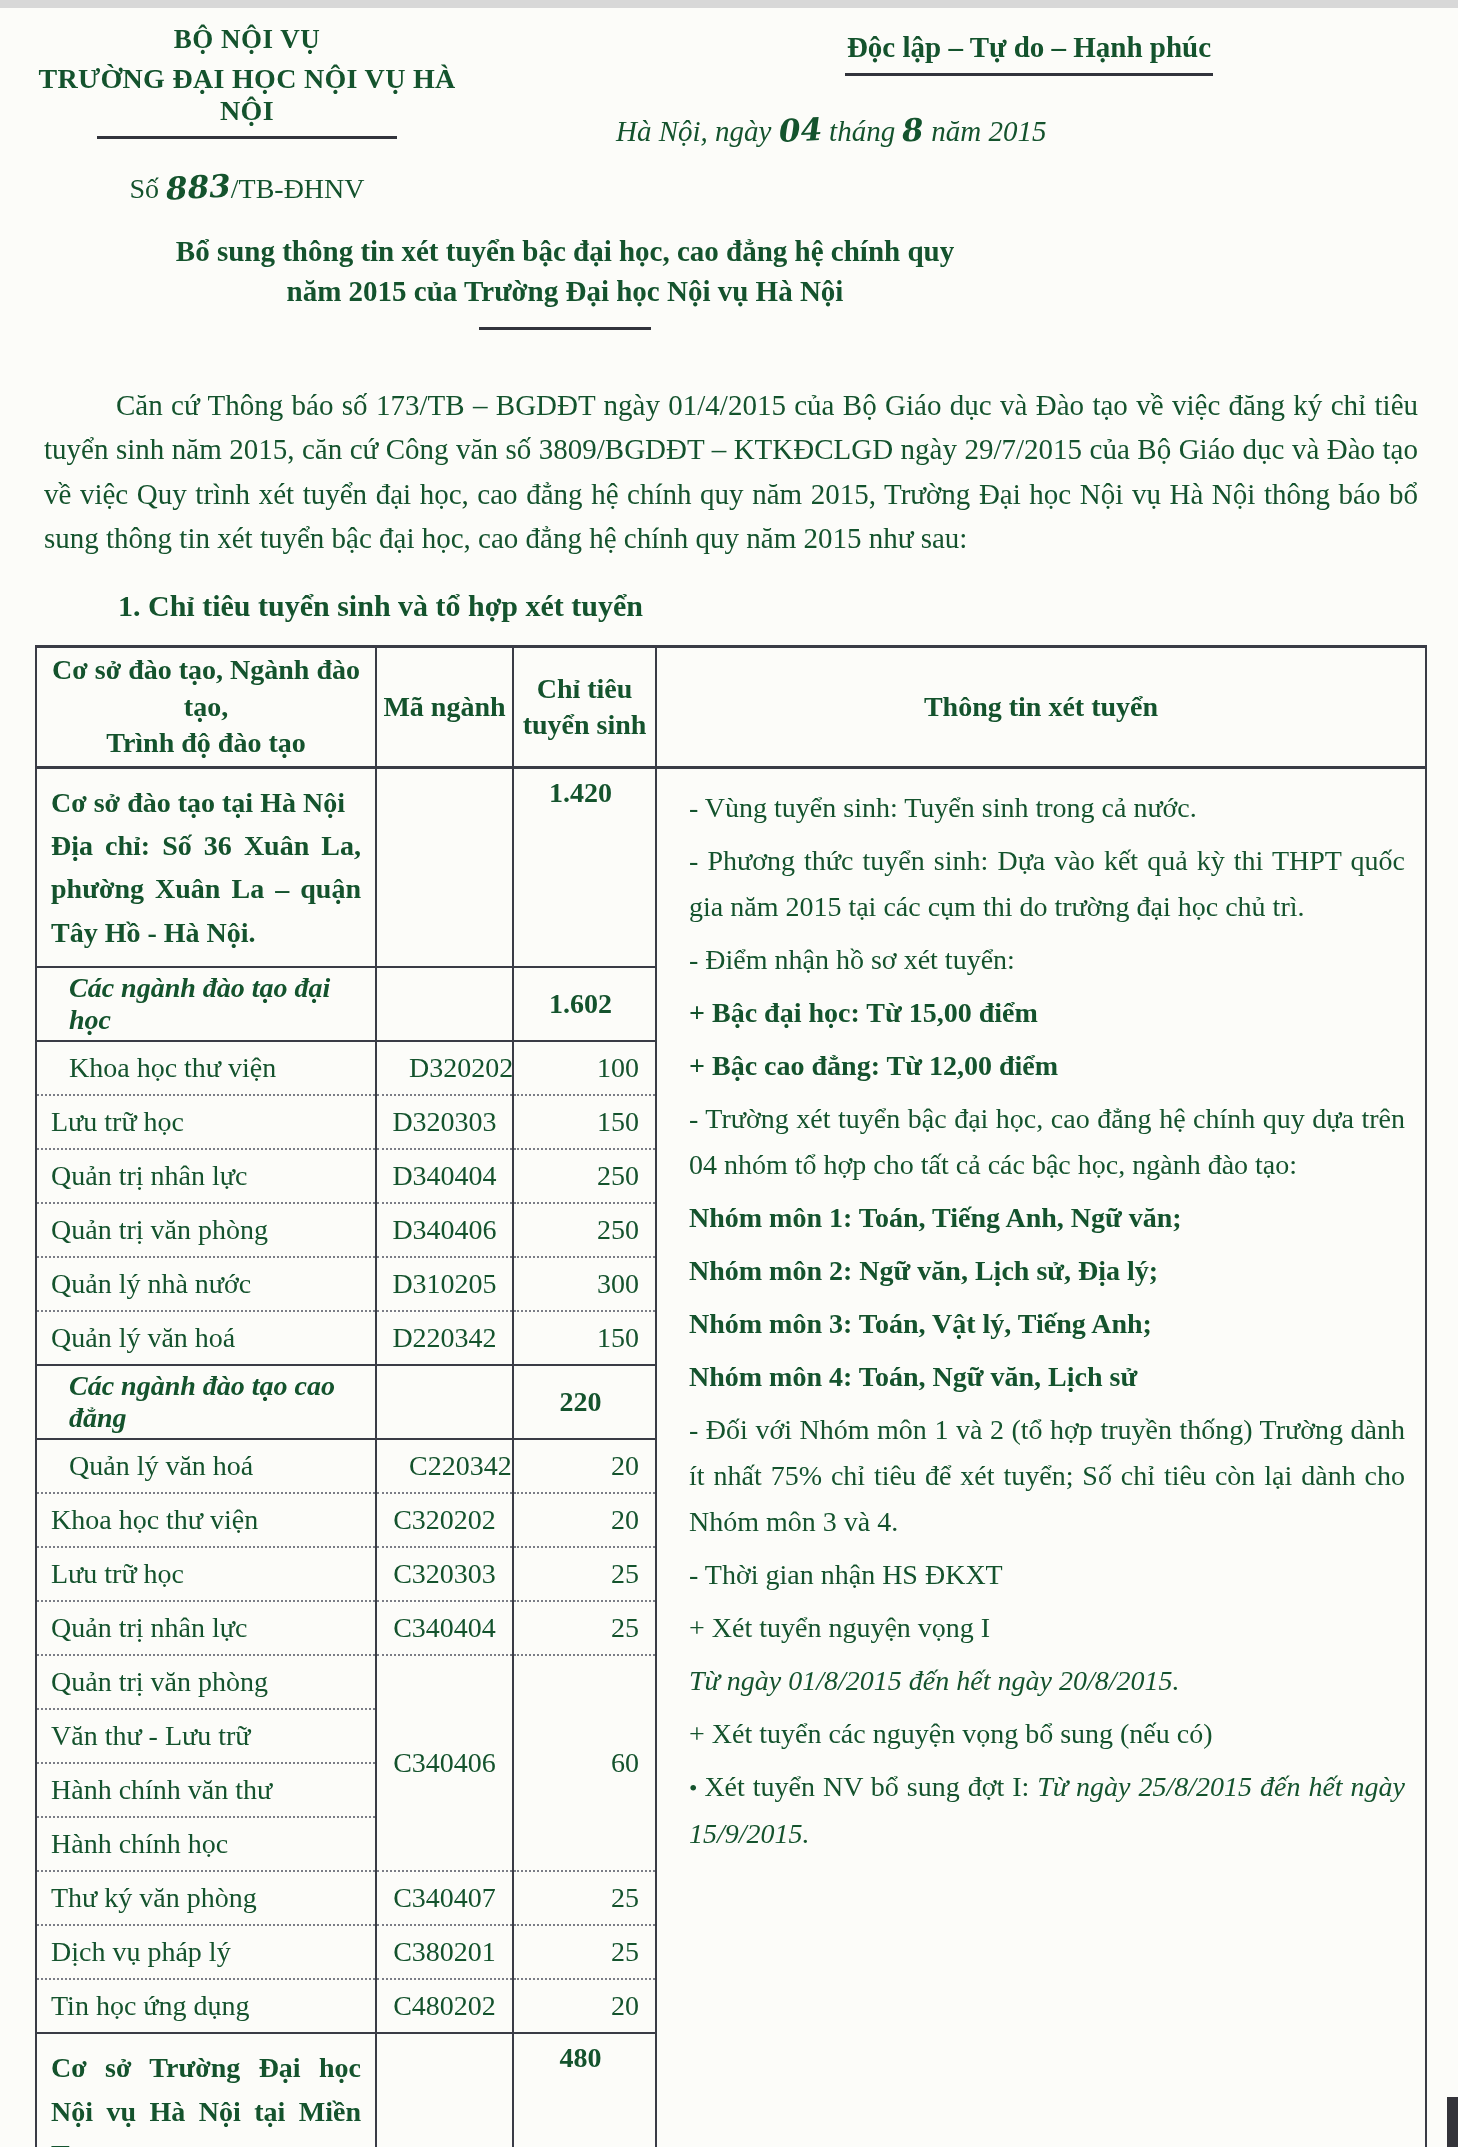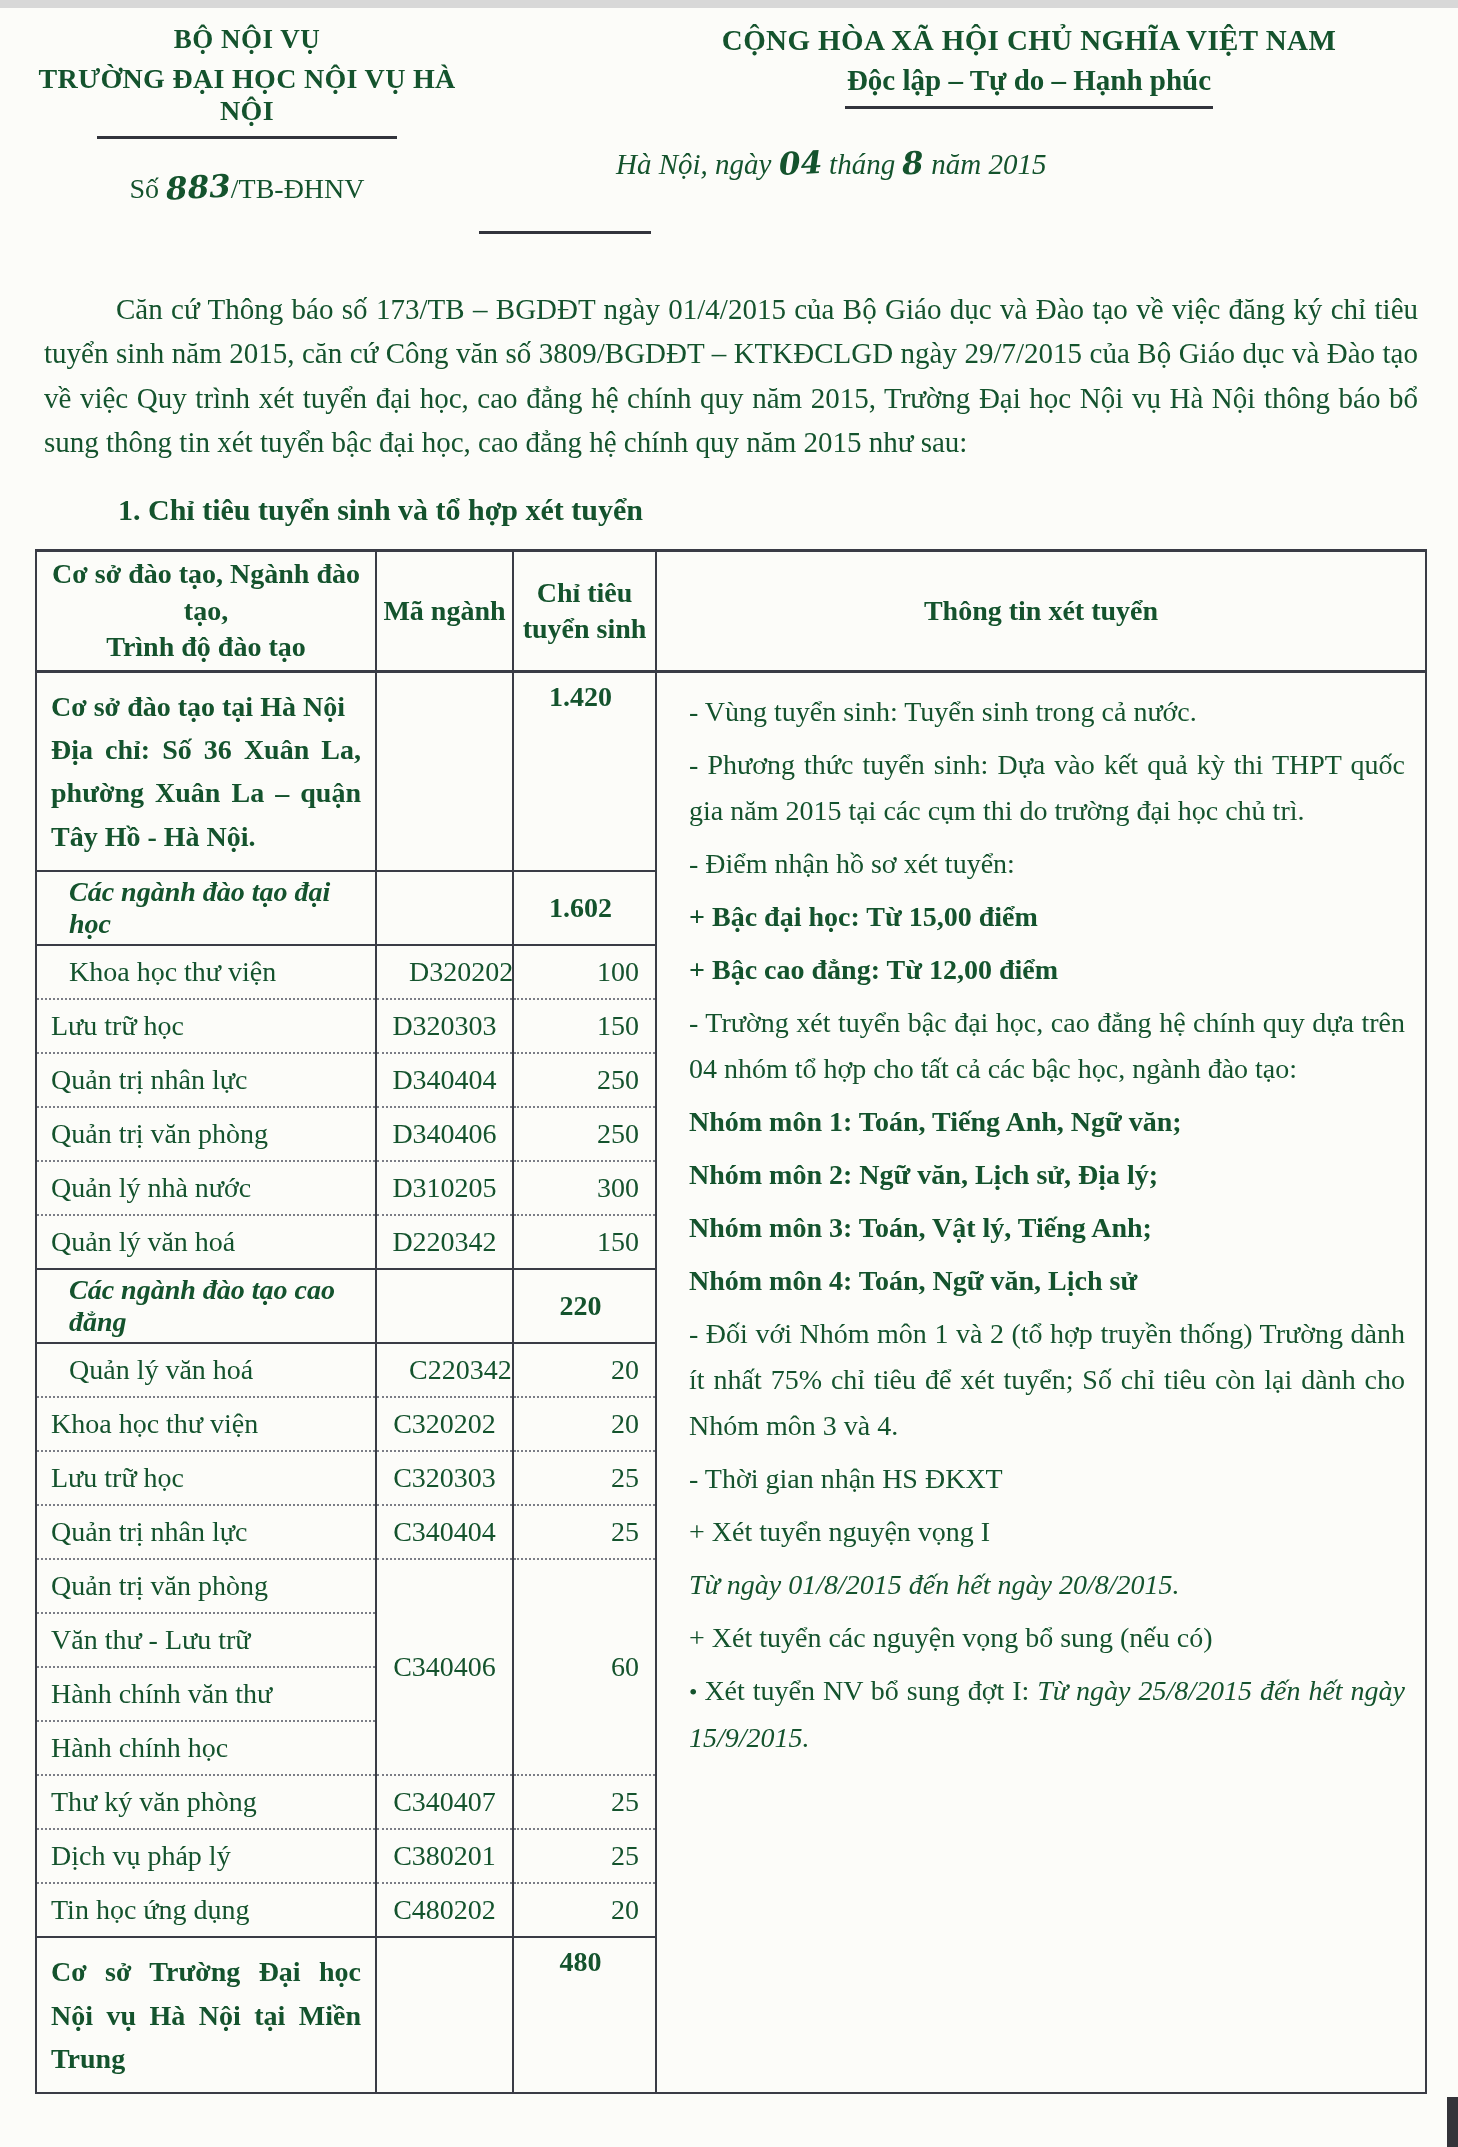--- a/index.html
+++ b/index.html
@@ -72,34 +72,37 @@
     <div class="h-left">
       <div class="ministry">BỘ NỘI VỤ</div>
       <div class="university">TRƯỜNG ĐẠI HỌC NỘI VỤ HÀ NỘI</div>
       <div class="rule rule-left"></div>
       <div class="doc-no">
         <span>Số</span>
         <span class="hand">883</span><span>/TB-ĐHNV</span>
       </div>
     </div>
     <div class="h-right">
-      <div class="nation">CỘNG HÒA XÃ HỘI CHỦ NGHĨA VIỆT NAM</div>
       <div class="motto">Độc lập – Tự do – Hạnh phúc</div>
       <div class="rule rule-right"></div>
       <div class="date-line">
         <span>Hà Nội, ngày</span>
         <span class="hand">04</span>
         <span>tháng</span>
         <span class="hand">8</span>
         <span>năm 2015</span>
       </div>
     </div>
   </div>
 
   <div class="title-wrap">
+    <div class="tb-sub">
+      <div>Bổ sung thông tin xét tuyển bậc đại học, cao đẳng hệ chính quy</div>
+      <div>năm 2015 của Trường Đại học Nội vụ Hà Nội</div>
+    </div>
     <div class="tb-rule"></div>
   </div>
 
   <p class="intro">Căn cứ Thông báo số 173/TB – BGDĐT ngày 01/4/2015 của Bộ Giáo dục và Đào tạo về việc đăng ký chỉ tiêu tuyển sinh năm 2015, căn cứ Công văn số 3809/BGDĐT – KTKĐCLGD ngày 29/7/2015 của Bộ Giáo dục và Đào tạo về việc Quy trình xét tuyển đại học, cao đẳng hệ chính quy năm 2015, Trường Đại học Nội vụ Hà Nội thông báo bổ sung thông tin xét tuyển bậc đại học, cao đẳng hệ chính quy năm 2015 như sau:</p>
 
   <div class="section-heading">1. Chỉ tiêu tuyển sinh và tổ hợp xét tuyển</div>
 
   <table class="quota">
     <colgroup>
       <col class="c1">

